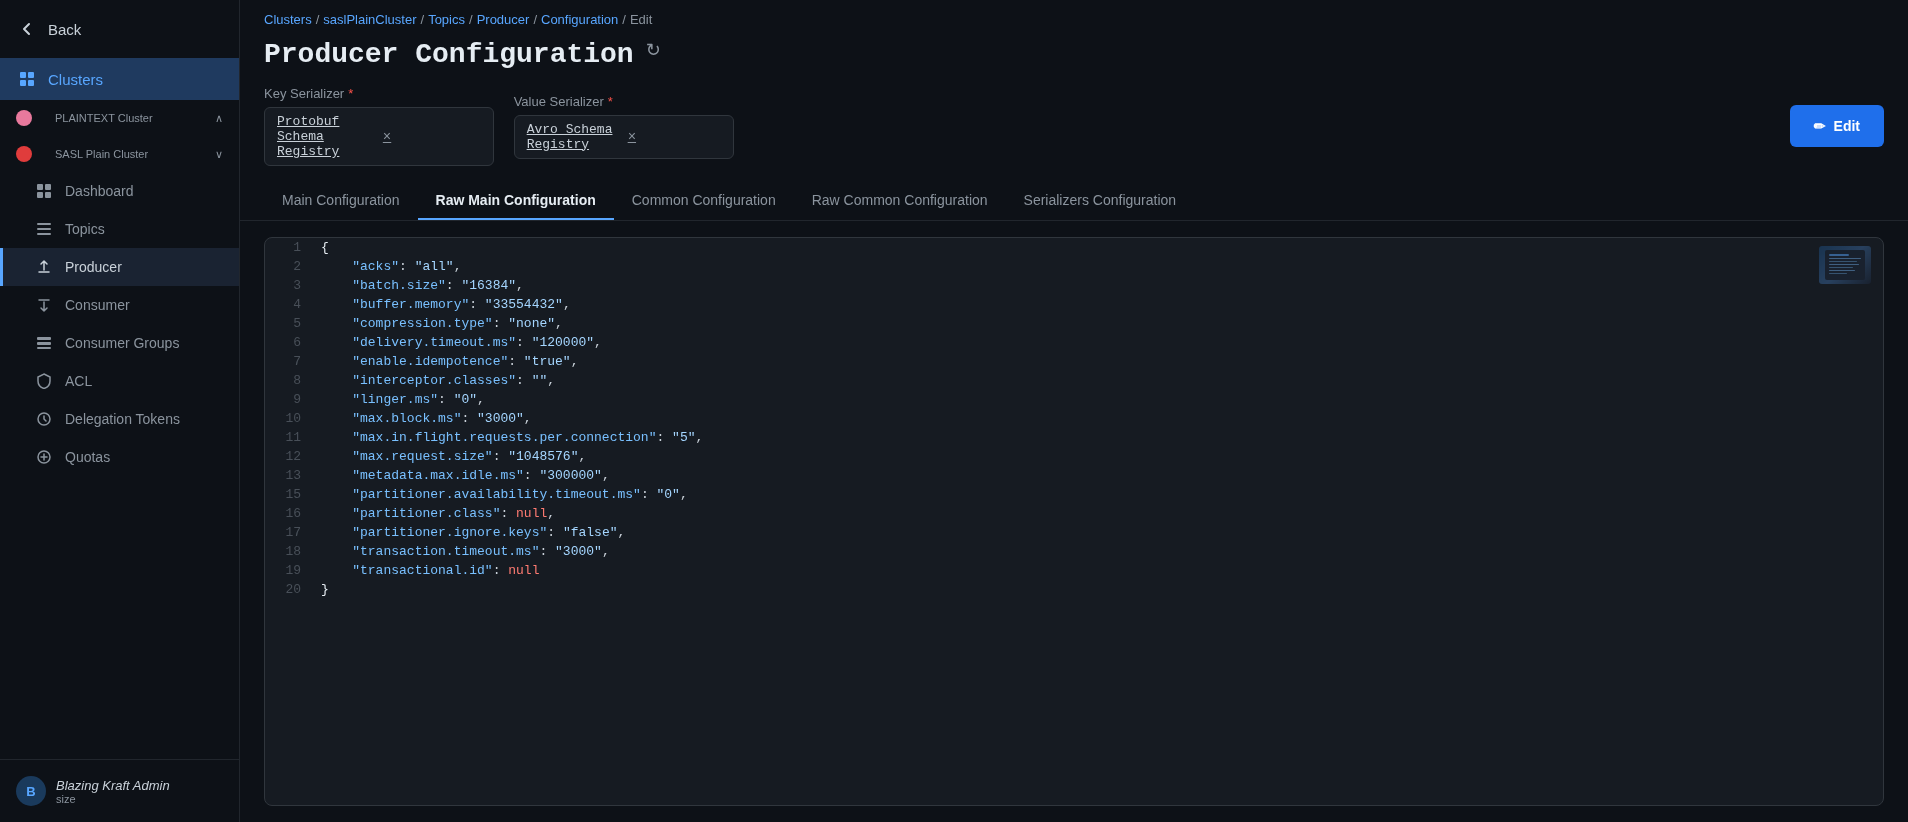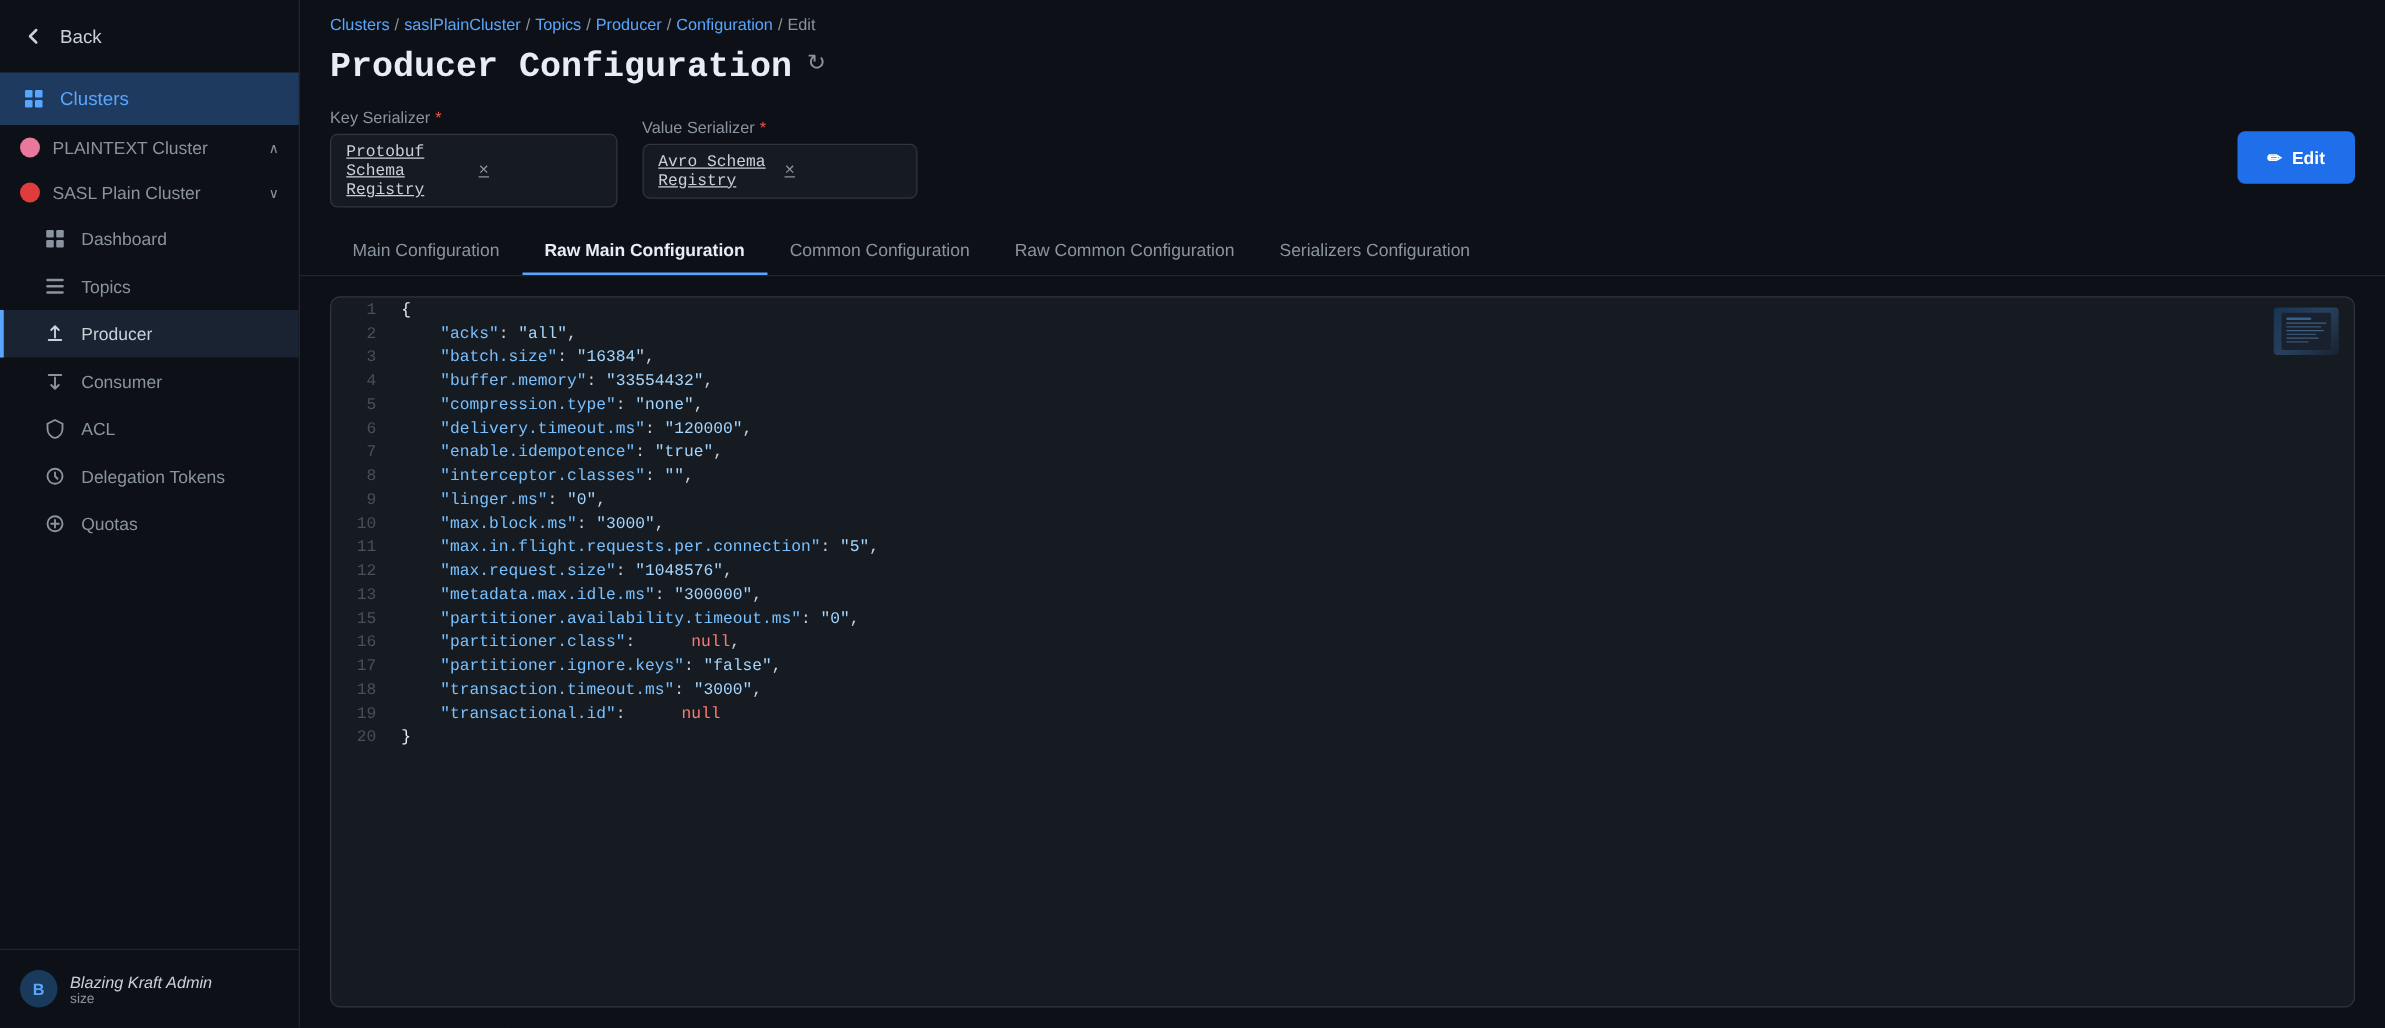--- a/index.html
+++ b/index.html
@@ -79,21 +79,22 @@
       height: 16px;
       border-radius: 50%;
       flex-shrink: 0;
     }
 
     .dot-pink { background: #e8799d; }
     .dot-red { background: #e03c3c; }
 
     .cluster-name {
       flex: 1;
-      font-size: 14px;
+      font-size: 11px;
+      margin-left: 13px;
     }
 
     .chevron { font-size: 11px; color: #8b949e; }
 
     .sidebar-nav {
       display: flex;
       flex-direction: column;
     }
 
     .nav-item {
@@ -308,21 +309,21 @@
 
     .line-code {
       padding: 2px 8px;
       color: #c9d1d9;
       white-space: pre;
     }
 
     .kw-brace { color: #e6edf3; }
     .kw-key { color: #79c0ff; }
     .kw-str { color: #a5d6ff; }
-    .kw-null { color: #ff7b72; margin-left: 37px; }
+    .kw-null { color: #ff7b72; }
 
     
     .code-overlay-img {
       position: absolute;
       top: 8px;
       right: 12px;
       width: 52px;
       height: 38px;
       background: linear-gradient(135deg, #1a3a5c 0%, #2d4a6e 50%, #1a2332 100%);
       border-radius: 3px;
@@ -410,20 +411,30 @@
     <div class="nav-item">
       <span class="nav-icon">
         <svg width="16" height="16" viewBox="0 0 16 16" fill="none">
           <path d="M8 14L8 5M8 14L5 11M8 14L11 11" stroke="#8b949e" stroke-width="1.5" stroke-linecap="round" stroke-linejoin="round"></path>
           <path d="M3 3H13" stroke="#8b949e" stroke-width="1.5" stroke-linecap="round"></path>
         </svg>
       </span>
       <span>Consumer</span>
     </div>
 
+    <div class="nav-item">
+      <span class="nav-icon">
+        <svg width="16" height="16" viewBox="0 0 16 16" fill="none">
+          <rect x="1" y="2" width="14" height="3" rx="1" fill="#8b949e"></rect>
+          <rect x="1" y="7" width="14" height="3" rx="1" fill="#8b949e"></rect>
+          <rect x="1" y="12" width="14" height="2" rx="1" fill="#8b949e"></rect>
+        </svg>
+      </span>
+      <span>Consumer Groups</span>
+    </div>
 
     <div class="nav-item">
       <span class="nav-icon">
         <svg width="16" height="16" viewBox="0 0 16 16" fill="none">
           <path d="M8 1L14 4V8C14 11.5 11.5 14.5 8 15.5C4.5 14.5 2 11.5 2 8V4L8 1Z" stroke="#8b949e" stroke-width="1.5" fill="none"></path>
         </svg>
       </span>
       <span>ACL</span>
     </div>
 

